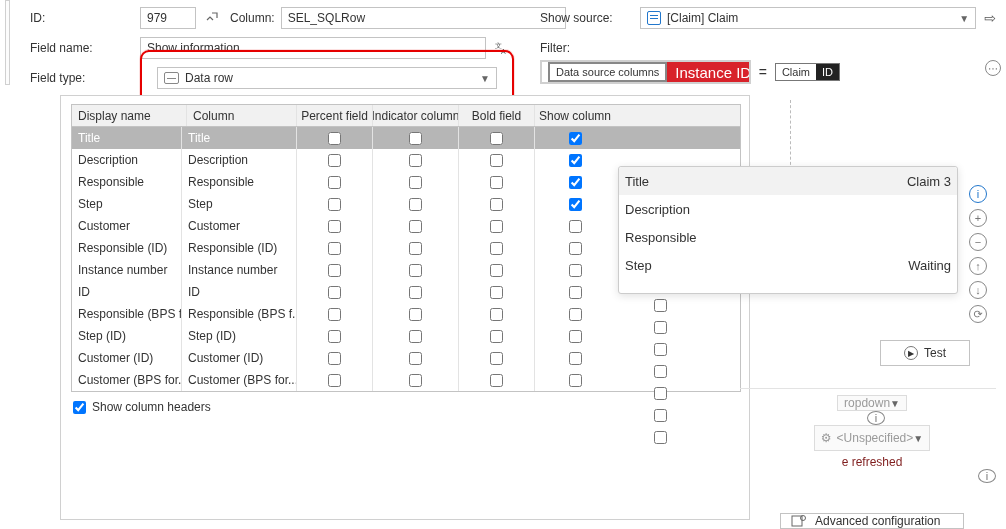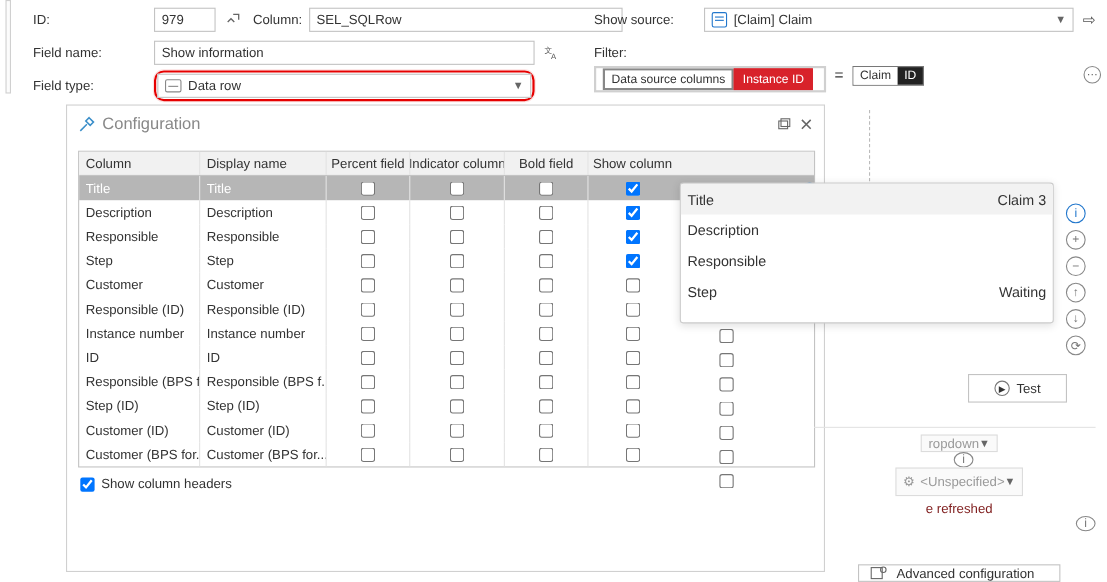--- a/index.html
+++ b/index.html
@@ -9,37 +9,37 @@
     position: absolute;
     left: 30px; top: 5px; width: 990px; height: 85px;
   }
   .topform .row { display: flex; align-items: center; height: 26px; margin-bottom: 4px; }
   .lbl { width: 110px; color: #333; }
   .input { height: 22px; background: #fff; border: 1px solid #c3c3c3; padding: 0 6px; display: inline-flex; align-items: center; }
   .id-input { width: 56px; }
   .icon-btn { width: 20px; height: 20px; display: inline-flex; align-items: center; justify-content: center; margin-left: 6px; color: #666; }
   .sel-col { width: 285px; margin-left: 6px; }
   .fieldname-input { width: 346px; }
-  .fieldtype-outline { border: 2px solid #e60000; border-radius: 9px; padding: 1px; position: relative; display:inline-block; box-shadow: 0 0 0 1px rgba(230,0,0,.12);}
+  .fieldtype-outline { border: 2px solid #e60000; border-radius: 9px; padding: 15px; position: relative; display:inline-block; box-shadow: 0 0 0 1px rgba(230,0,0,.12);}
   .fieldtype { width: 340px; height: 22px; border:1px solid #c3c3c3; background:#fff; display:flex; align-items:center; padding:0 6px; }
   .caret { margin-left:auto; color:#666; font-size:10px; }
   .ft-icon { width:15px; height:12px; border:1px solid #888; border-radius:2px; margin-right:6px; position:relative; }
   .ft-icon::after{ content:""; position:absolute; left:2px; right:2px; top:50%; height:1px; background:#888; }
 
   .right-top { position: absolute; left: 540px; top: 5px; width: 456px; }
   .right-top .row { display:flex; align-items:center; height:26px; margin-bottom:4px; }
   .ds-field { flex:1; height:22px; border:1px solid #c3c3c3; background:#fff; display:flex; align-items:center; padding:0 6px; }
   .ds-field .dsicon { width:14px; height:14px; border:1px solid #2277cc; border-radius:2px; margin-right:6px; position:relative; }
   .ds-field .dsicon::after{content:""; position:absolute; left:2px; right:2px; top:3px; height:1px; background:#2277cc; box-shadow:0 3px 0 #2277cc;}
   .arrow-out { margin-left:8px; color:#555; font-size:14px; }
 
   .filter-box-wrap { position:absolute; left:540px; top:60px; width:300px; height:90px; }
   .filter-inner { border:2px solid #d0d0d0; background:#fff; padding:4px 6px; width:290px; height:24px; display:flex; align-items:center; overflow:hidden;}
   .chip-gray { border:2px solid #888; background:#fff; color:#333; padding:2px 6px; font-size:11px; white-space:nowrap;}
-  .chip-red { background:#d8222a; color:#fff; padding:2px 6px; font-size:11px; white-space:nowrap; border:2px solid #d8222a;}
+  .chip-red { background:#d8222a; color:#fff; padding:2px 6px; font-size:15px; white-space:nowrap; border:2px solid #d8222a;}
   .eq { margin:0 8px; font-size:14px; }
   .chip-claim-wrap { display:flex; border:1px solid #777; }
   .chip-claim-left{ background:#fff; color:#333; padding:2px 6px; font-size:11px;}
   .chip-claim-right{ background:#222; color:#fff; padding:2px 6px; font-size:11px;}
   .vert-dashed { position:absolute; left:790px; top:100px; width:0; height:70px; border-left:1px dashed #bbb; }
 
   .cfg-panel {
     position:absolute; left:60px; top:95px; width:690px; height:425px;
     background:#fff; border:1px solid #d0d0d0;
   }
@@ -141,61 +141,40 @@
     <span class="arrow-out">⇨</span>
   </div>
   <div class="row">
     <span class="lbl" style="width:100px">Filter:</span>
   </div>
 </div>
 
 <div class="right-ellipsis">⋯</div>
 
 <div class="filter-box-wrap">
-  <div style="display:flex; align-items:flex-start;">
+  <div style="display:flex; align-items:center;">
     <div class="filter-inner">
       <span class="chip-gray">Data source columns</span>
       <span class="chip-red">Instance ID</span>
     </div>
     <span class="eq">=</span>
     <span class="chip-claim-wrap">
       <span class="chip-claim-left">Claim</span>
       <span class="chip-claim-right">ID</span>
     </span>
   </div>
 </div>
 <div class="vert-dashed"></div>
 
 <div class="cfg-panel">
-  <div class="cfg-head">
-    <span class="tools">
-      <svg width="16" height="16" viewBox="0 0 16 16">
-          <path d="M2 14L8 8M10 2l4 4-3 3-4-4z" stroke="#3a8ec9" fill="none" stroke-width="1.4"></path>
-        </svg>
-    </span>
-    <span class="title">Configuration</span>
-    <span class="winbtns">
-      <span>
-          <svg width="12" height="12" viewBox="0 0 12 12">
-            <rect x="1" y="3" width="8" height="7" stroke="#666" fill="none"></rect>
-            <rect x="3" y="1" width="8" height="7" stroke="#666" fill="none"></rect>
-          </svg>
-        </span>
-      <span>
-          <svg width="12" height="12" viewBox="0 0 12 12">
-            <path d="M2 2l8 8M10 2l-8 8" stroke="#666" stroke-width="1.4"></path>
-          </svg>
-        </span>
-    </span>
-  </div>
   <div class="cfg-body">
     <div class="grid">
       <div class="grid-head">
+        <div class="gc disp">Display name</div>
         <div class="gc col">Column</div>
-        <div class="gc disp">Display name</div>
         <div class="gc chkc">Percent field</div>
         <div class="gc chkc" style="width:86px">Indicator column</div>
         <div class="gc chkc">Bold field</div>
         <div class="gc chkc last">Show column</div>
       </div>
       <div id="grid-rows">
           <div class="grid-row sel">
             <div class="gc col">Title</div>
             <div class="gc disp">Title</div>
             <div class="gc chkc">

